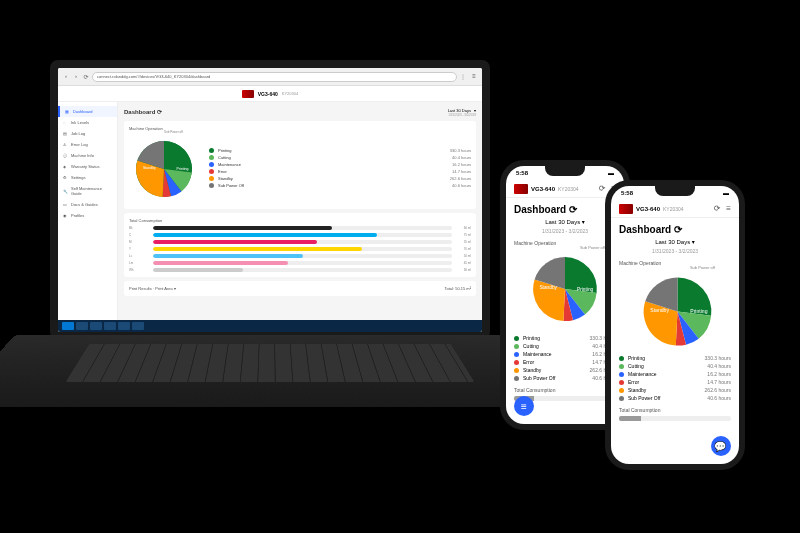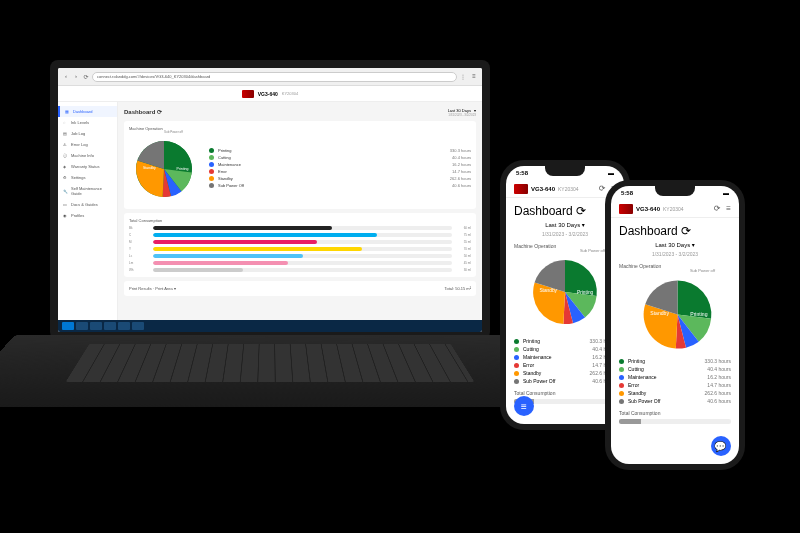--- a/index.html
+++ b/index.html
@@ -62,21 +62,21 @@
 .phone{position:absolute;background:#1a1a1a;border-radius:24px;padding:6px}
 .phone1{left:500px;top:160px;width:130px;height:270px}
 .phone2{left:605px;top:180px;width:140px;height:290px}
 .phone-screen{width:100%;height:100%;background:#fff;border-radius:18px;overflow:hidden;display:flex;flex-direction:column;position:relative}
 .notch{position:absolute;top:0;left:50%;transform:translateX(-50%);width:40px;height:10px;background:#1a1a1a;border-radius:0 0 8px 8px;z-index:10}
 .status-bar{height:14px;display:flex;justify-content:space-between;align-items:center;padding:0 10px;font-size:6px;font-weight:bold}
 .phone-header{height:18px;display:flex;align-items:center;justify-content:space-between;padding:0 8px;border-bottom:1px solid #eee}
 .phone-header .logo{width:14px;height:10px}
 .ph-icons{display:flex;gap:6px;font-size:8px;color:#555}
 .phone-body{flex:1;padding:6px 8px;overflow:hidden}
-.ph-title{font-size:12px;font-weight:normal;margin-bottom:2px}
+.ph-title{font-size:10px;font-weight:bold;margin-bottom:2px}
 .ph-date{text-align:center;font-size:6px;margin:3px 0}
 .ph-date-sub{text-align:center;font-size:5px;color:#999;margin-bottom:6px}
 .ph-section{font-size:5px;color:#555;margin-bottom:3px}
 .ph-pie{width:80px;height:80px;margin:0 auto 6px;position:relative}
 .ph-legend{display:flex;flex-direction:column;gap:2px}
 .ph-leg-row{display:flex;align-items:center;gap:4px}
 .ph-dot{width:5px;height:5px;border-radius:50%}
 .ph-leg-name{font-size:5px;flex:1}
 .ph-leg-val{font-size:5px;color:#777}
 .ph-tc{font-size:5px;color:#555;margin-top:6px}

